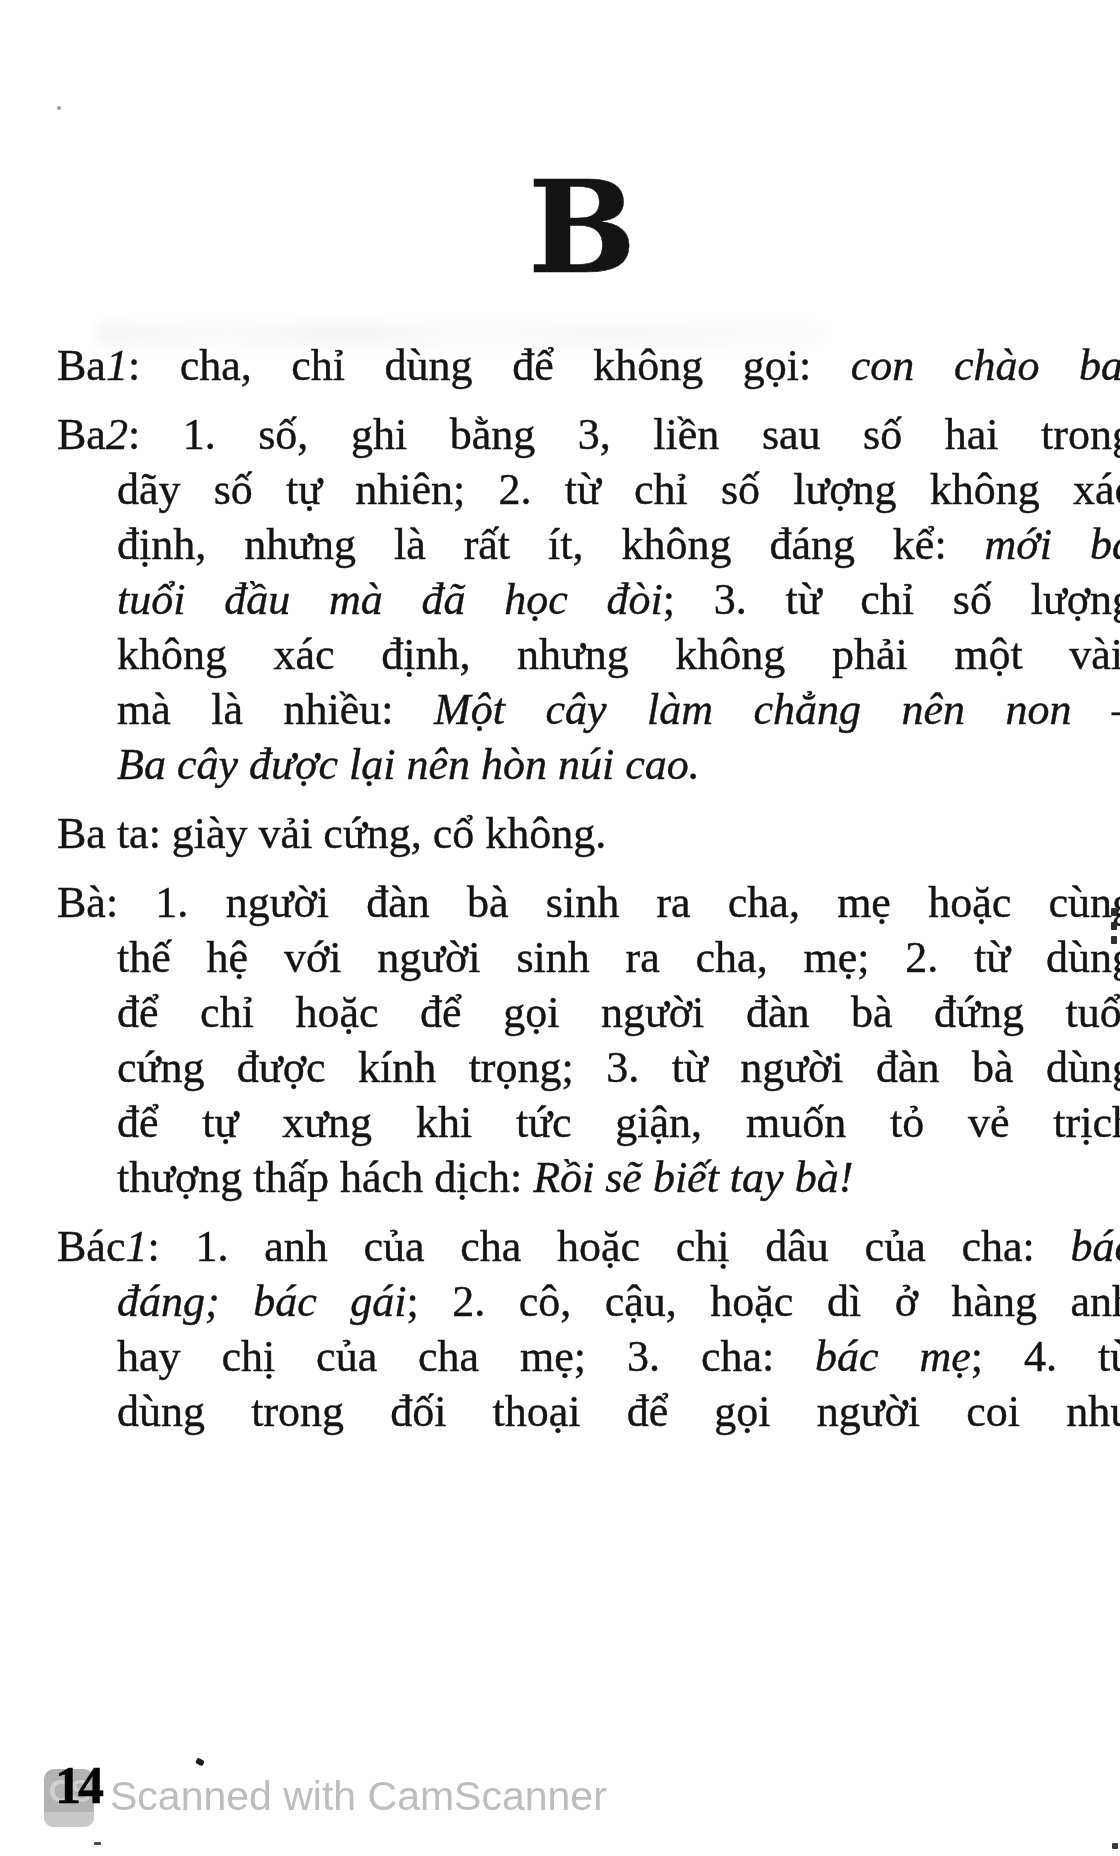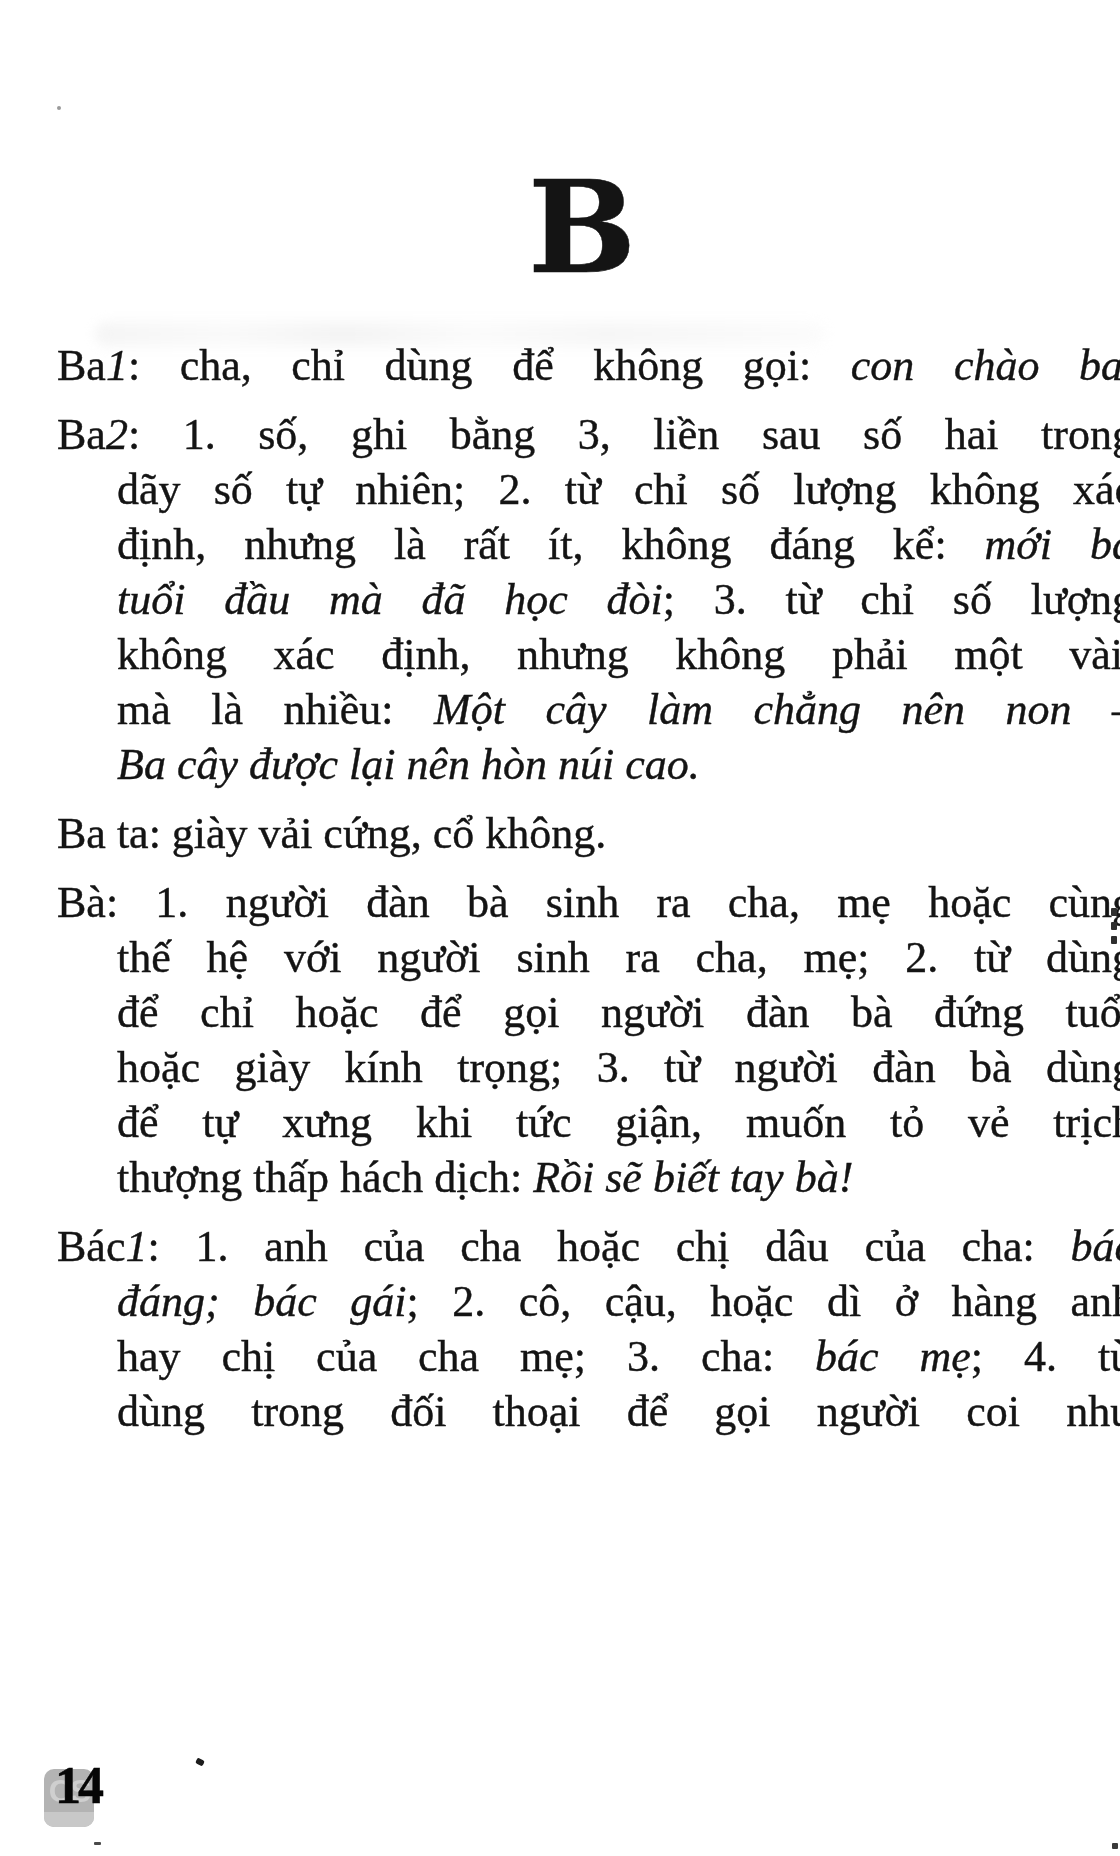--- a/index.html
+++ b/index.html
@@ -71,21 +71,21 @@
         <div class="line cont just"><span class="">mà là nhiều: </span><span class="i">Một cây làm chẳng nên non –</span></div>
         <div class="line cont"><span class="i">Ba cây được lại nên hòn núi cao.</span></div>
       </div>
       <div class="entry">
         <div class="line hw"><span class="b ">Ba ta</span><span class="">: giày vải cứng, cổ không.</span></div>
       </div>
       <div class="entry">
         <div class="line hw just"><span class="b ">Bà: </span><span class="b ">1. </span><span class="">người đàn bà sinh ra cha, mẹ hoặc cùng</span></div>
         <div class="line cont just"><span class="">thế hệ với người sinh ra cha, mẹ; </span><span class="b ">2. </span><span class="">từ dùng</span></div>
         <div class="line cont just"><span class="">để chỉ hoặc để gọi người đàn bà đứng tuổi</span></div>
-        <div class="line cont just"><span class="">hoặc giày kính trọng; </span><span class="b ">3. </span><span class="">từ người đàn bà dùng</span></div>
+        <div class="line cont just"><span class="">cứng được kính trọng; </span><span class="b ">3. </span><span class="">từ người đàn bà dùng</span></div>
         <div class="line cont just"><span class="">để tự xưng khi tức giận, muốn tỏ vẻ trịch</span></div>
         <div class="line cont"><span class="">thượng thấp hách dịch: </span><span class="i">Rồi sẽ biết tay bà!</span></div>
       </div>
       <div class="entry">
         <div class="line hw just"><span class="b ">Bác</span><span class="b i">1</span><span class="b ">: </span><span class="b ">1. </span><span class="">anh của cha hoặc chị dâu của cha: </span><span class="i">bác</span></div>
         <div class="line cont just"><span class="i">đáng; bác gái</span><span class="">; </span><span class="b ">2. </span><span class="">cô, cậu, hoặc dì ở hàng anh</span></div>
         <div class="line cont just"><span class="">hay chị của cha mẹ; </span><span class="b ">3. </span><span class="">cha: </span><span class="i">bác mẹ</span><span class="">; </span><span class="b ">4. </span><span class="">từ</span></div>
         <div class="line cont just"><span class="">dùng trong đối thoại để gọi người coi như</span></div>
       </div>
     </main>
@@ -98,14 +98,15 @@
     <span></span>
       <span></span>
       <span></span>
   </div>
 
   <div class="cs-logo">
     <span class="cs-txt">CS</span>
     <div class="cs-bottom"></div>
   </div>
   <div class="page-number">14</div>
+  <div class="watermark">Scanned with CamScanner</div>
 
 </div>
 
 </body></html>

